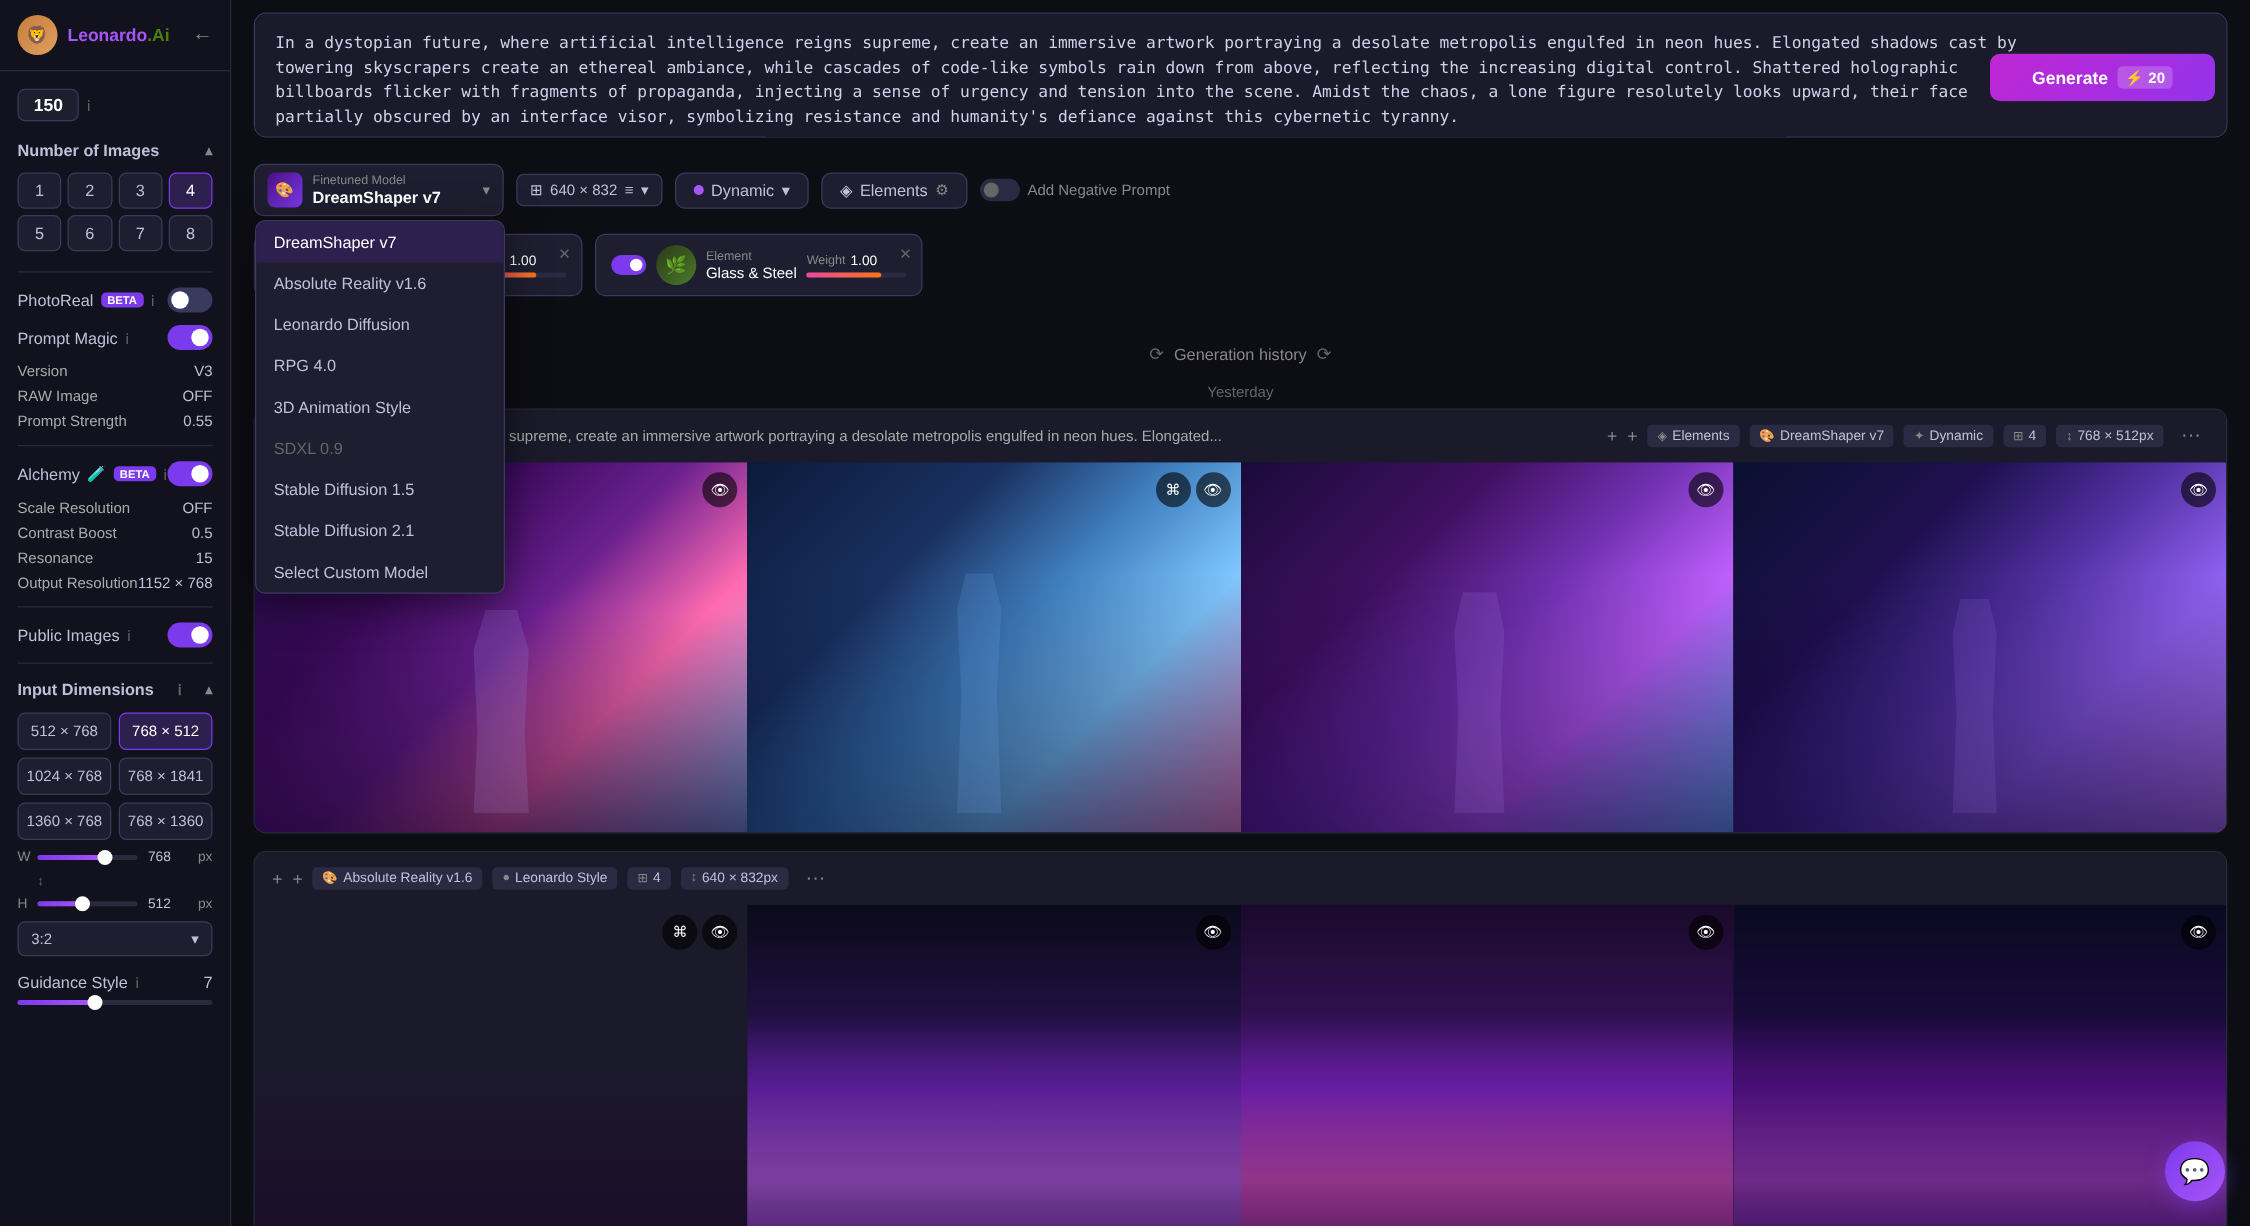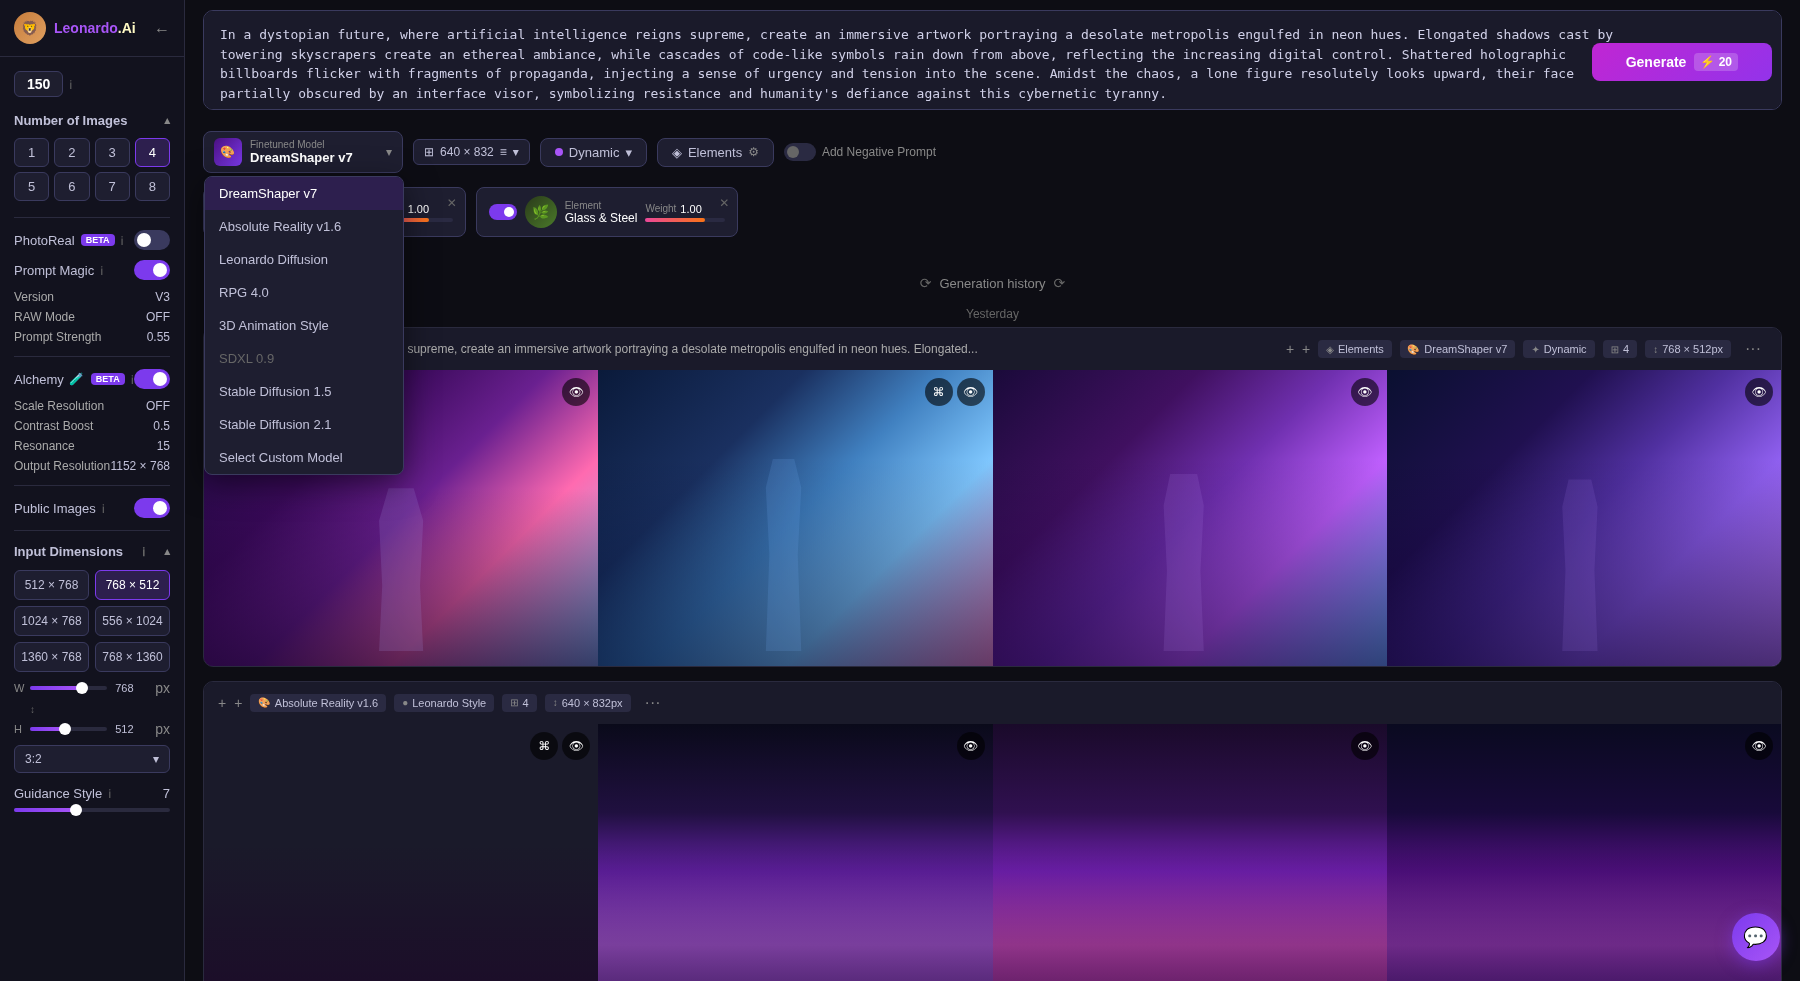--- a/index.html
+++ b/index.html
@@ -216,21 +216,21 @@
       width: 12px; height: 12px;
       background: #fff;
       border-radius: 50%;
       position: absolute;
       top: -4px;
       transform: translateX(-50%);
       cursor: pointer;
     }
     .slider-label { font-size: 11px; color: #888; width: 8px; }
     .slider-val { font-size: 11px; color: #c0c0d8; width: 32px; }
-    .slider-unit { font-size: 14px; color: #888; text-align: center; }
+    .slider-unit { font-size: 11px; color: #888; text-align: center; }
 
     .aspect-select {
       background: #1e1e30;
       border: 1px solid #3a3a5e;
       border-radius: 6px;
       color: #c0c0d8;
       padding: 6px 10px;
       font-size: 12px;
       display: flex;
       align-items: center;
@@ -665,21 +665,21 @@
     ::-webkit-scrollbar-thumb { background: #3a3a5e; border-radius: 3px; }
   </style>
 </head>
 <body>
 
 <div class="sidebar">
   <div class="sidebar-header">
     <div class="sidebar-logo">
       <div class="logo-avatar">🦁</div>
       <div class="logo-text">
-        <span>Leonardo</span><span style="color:#fef9c3">.Ai</span>
+        <span>Leonardo</span><span style="color:#4d7c0f">.Ai</span>
       </div>
     </div>
     <div class="back-btn">←</div>
   </div>
 
   <div class="sidebar-content">
 
     <div class="token-row">
       <div class="token-count">150</div>
       <div class="info-icon">ℹ</div>
@@ -717,21 +717,21 @@
         <span class="info-icon">ℹ</span>
       </div>
       <div class="toggle"></div>
     </div>
 
     <div class="sub-row">
       <span>Version</span>
       <span class="val">V3</span>
     </div>
     <div class="sub-row">
-      <span>RAW Mode</span>
+      <span>RAW Image</span>
       <span class="val">OFF</span>
     </div>
     <div class="sub-row">
       <span>Prompt Strength</span>
       <span class="val">0.55</span>
     </div>
 
     <hr class="divider">
 
     <div class="toggle-row alchemy-section">
@@ -776,21 +776,21 @@
     <div class="section-title">
       <span>Input Dimensions</span>
       <span class="info-icon">ℹ</span>
       <span class="chevron">▴</span>
     </div>
 
     <div class="dimension-grid">
       <div class="dim-btn">512 × 768</div>
       <div class="dim-btn active">768 × 512</div>
       <div class="dim-btn">1024 × 768</div>
-      <div class="dim-btn">556 × 1024</div>
+      <div class="dim-btn">768 × 1841</div>
       <div class="dim-btn">1360 × 768</div>
       <div class="dim-btn">768 × 1360</div>
     </div>
 
     <div class="slider-row">
       <span class="slider-label">W</span>
       <div class="slider-track">
         <div class="slider-fill" style="width: 67%"></div>
         <div class="slider-thumb" style="left: 67%"></div>
       </div>

